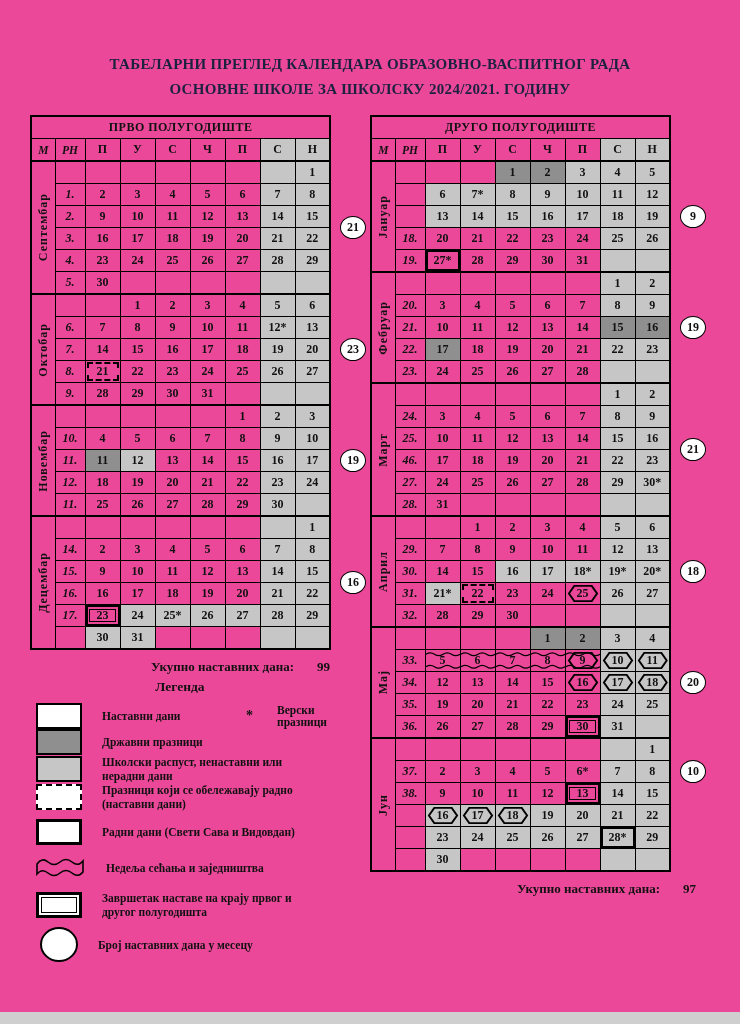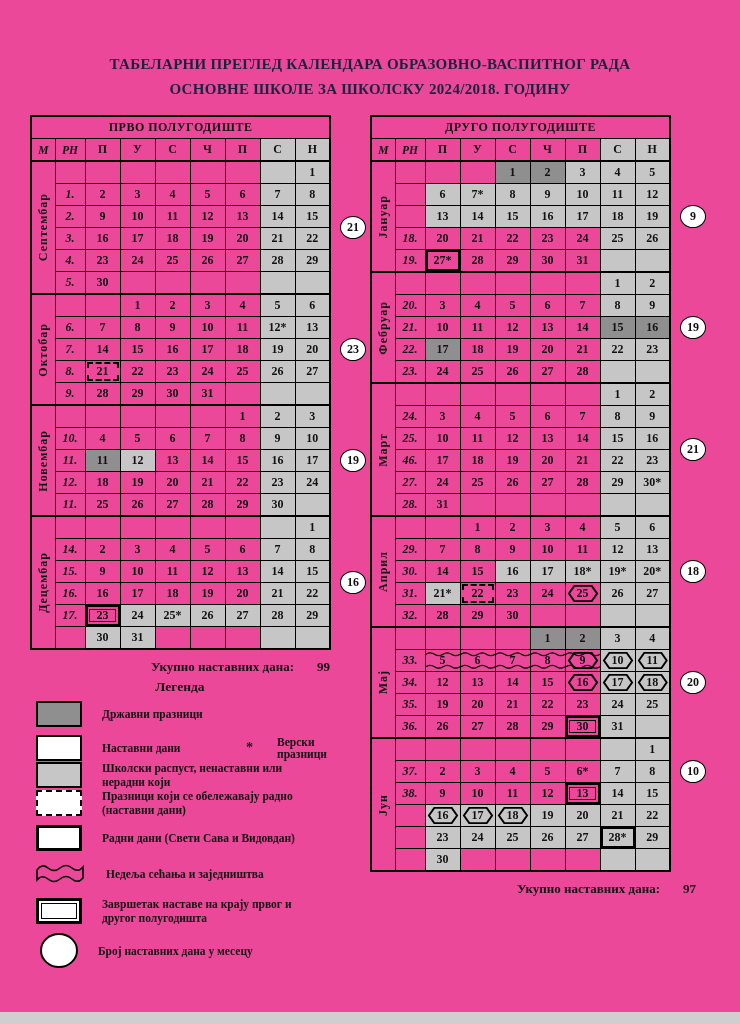--- a/index.html
+++ b/index.html
@@ -65,21 +65,21 @@
 
   .page-bottom-strip { position:absolute; left:0; bottom:0; width:740px; height:12px; background:#cfcfcf; }
 </style>
 </head>
 <body>
 
 <div class="page">
 
   <div class="title-block">
     <div>ТАБЕЛАРНИ ПРЕГЛЕД КАЛЕНДАРА ОБРАЗОВНО-ВАСПИТНОГ РАДА</div>
-    <div>ОСНОВНЕ ШКОЛЕ ЗА ШКОЛСКУ 2024/2018. ГОДИНУ</div>
+    <div>ОСНОВНЕ ШКОЛЕ ЗА ШКОЛСКУ 2024/2021. ГОДИНУ</div>
   </div>
 
   <div class="cols">
     <div class="col-left">
       <div class="table-wrap" id="sem-first">
           <table class="cal">
             <colgroup>
               <col style="width: 24px;">
               <col style="width: 30px;">
               <col style="width: 35px;">
@@ -344,33 +344,33 @@
           <div class="count-circle" style="top: 333.5px; left: 310px;">19</div>
           <div class="count-circle" style="top: 455.5px; left: 310px;">16</div>
         </div>
       <div class="total-line left-total">
         <span>Укупно наставних дана:</span>
         <span>99</span>
       </div>
       <div class="legend" id="legend">
         <div class="legend-title">Легенда</div>
         <div id="legend-rows">
-            <div class="legend-row tight">
-              <div class="sw sw-dark"></div>
-              <span class="legend-label">Државни празници</span>
-            </div>
             <div class="legend-row">
               <div class="sw sw-box"></div>
               <span class="legend-label legend-label-first">Наставни дани</span>
               <span class="star-sym">*</span>
               <span class="star-label">Верски празници</span>
             </div>
             <div class="legend-row tight">
+              <div class="sw sw-dark"></div>
+              <span class="legend-label">Државни празници</span>
+            </div>
+            <div class="legend-row tight">
               <div class="sw sw-light"></div>
-              <span class="legend-label">Школски распуст, ненаставни или нерадни који</span>
+              <span class="legend-label">Школски распуст, ненаставни или нерадни дани</span>
             </div>
             <div class="legend-row tight">
               <div class="sw sw-dashed"></div>
               <span class="legend-label">Празници који се обележавају радно (наставни дани)</span>
             </div>
             <div class="legend-row">
               <div class="sw sw-thick"></div>
               <span class="legend-label">Радни дани (Свети Сава и Видовдан)</span>
             </div>
             <div class="legend-row">

